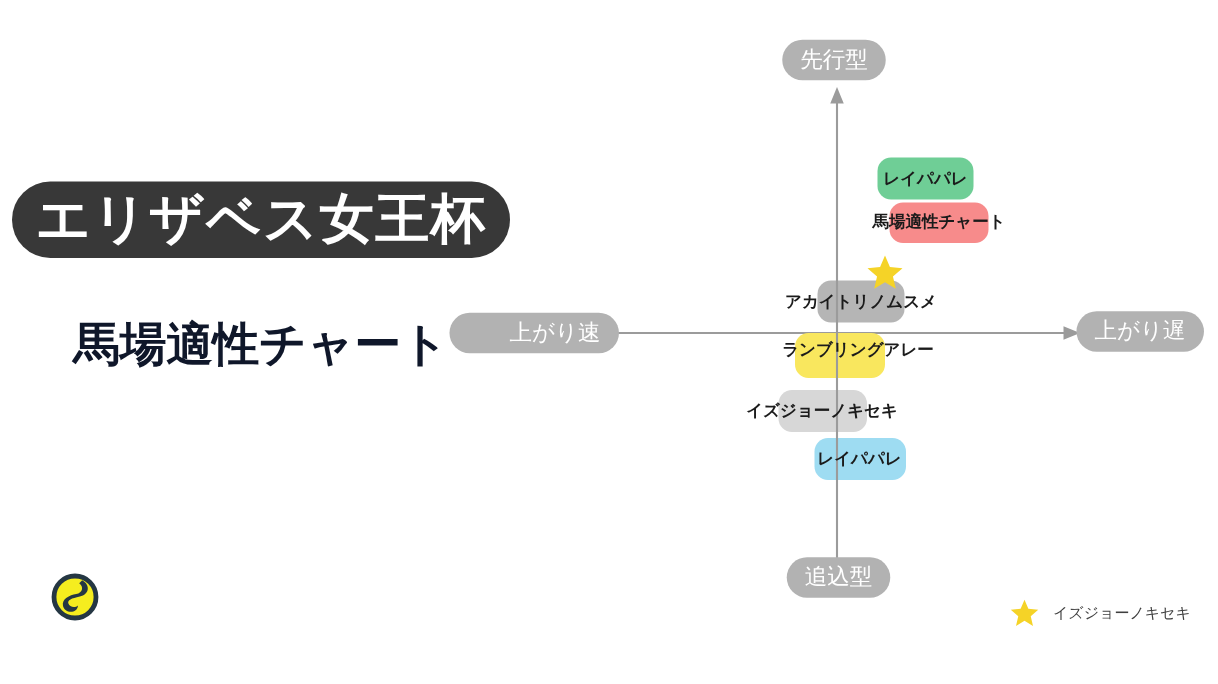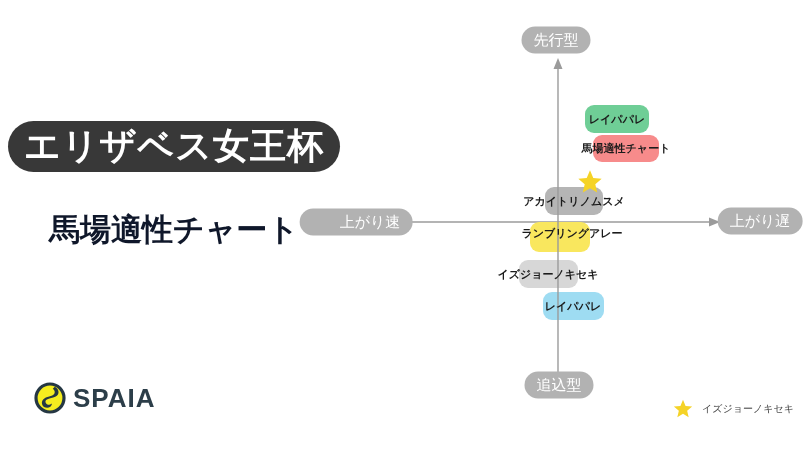--- a/index.html
+++ b/index.html
@@ -97,14 +97,13 @@
   </svg>
   <span class="legend-label">イズジョーノキセキ</span>
 </div>
 
 <div class="brand">
   <svg width="32" height="32" viewBox="0 0 40 40">
     <circle cx="20" cy="20" r="17.5" fill="#f5ed1f" stroke="#253743" stroke-width="4"></circle>
     <path d="M26 6 C 33 10 32 18 24 19.5 C 17 21 13.5 22.5 14.5 25.5 C 15.5 28.5 20 29.5 22.5 27
              C 22 34 11.5 34 10 27.5 C 8.8 21.5 15.5 18.5 21 17.5 C 26.5 16.5 27.5 11.5 23.5 8.5 Z" fill="#253743"></path>
   </svg>
-  <span class="brand-text">SPAIA</span>
 </div>
 
 </body></html>

